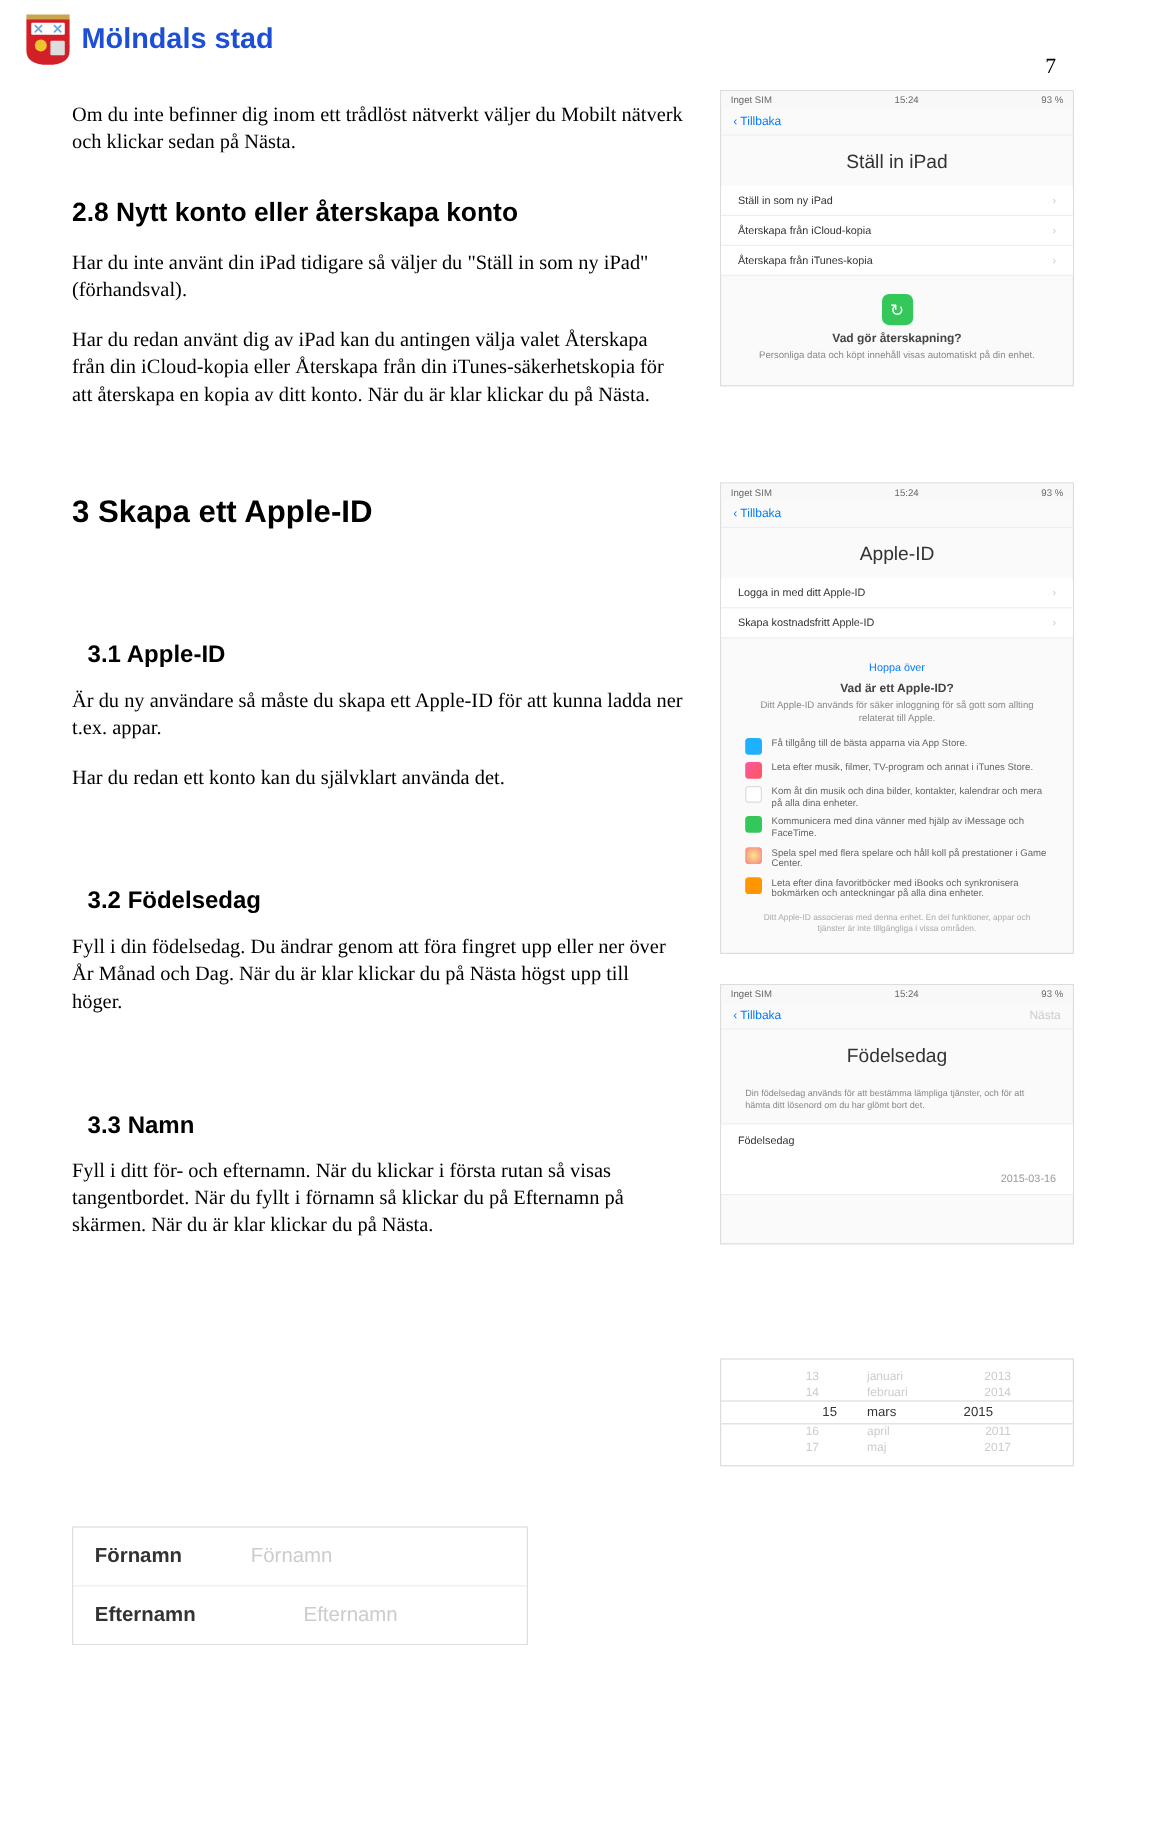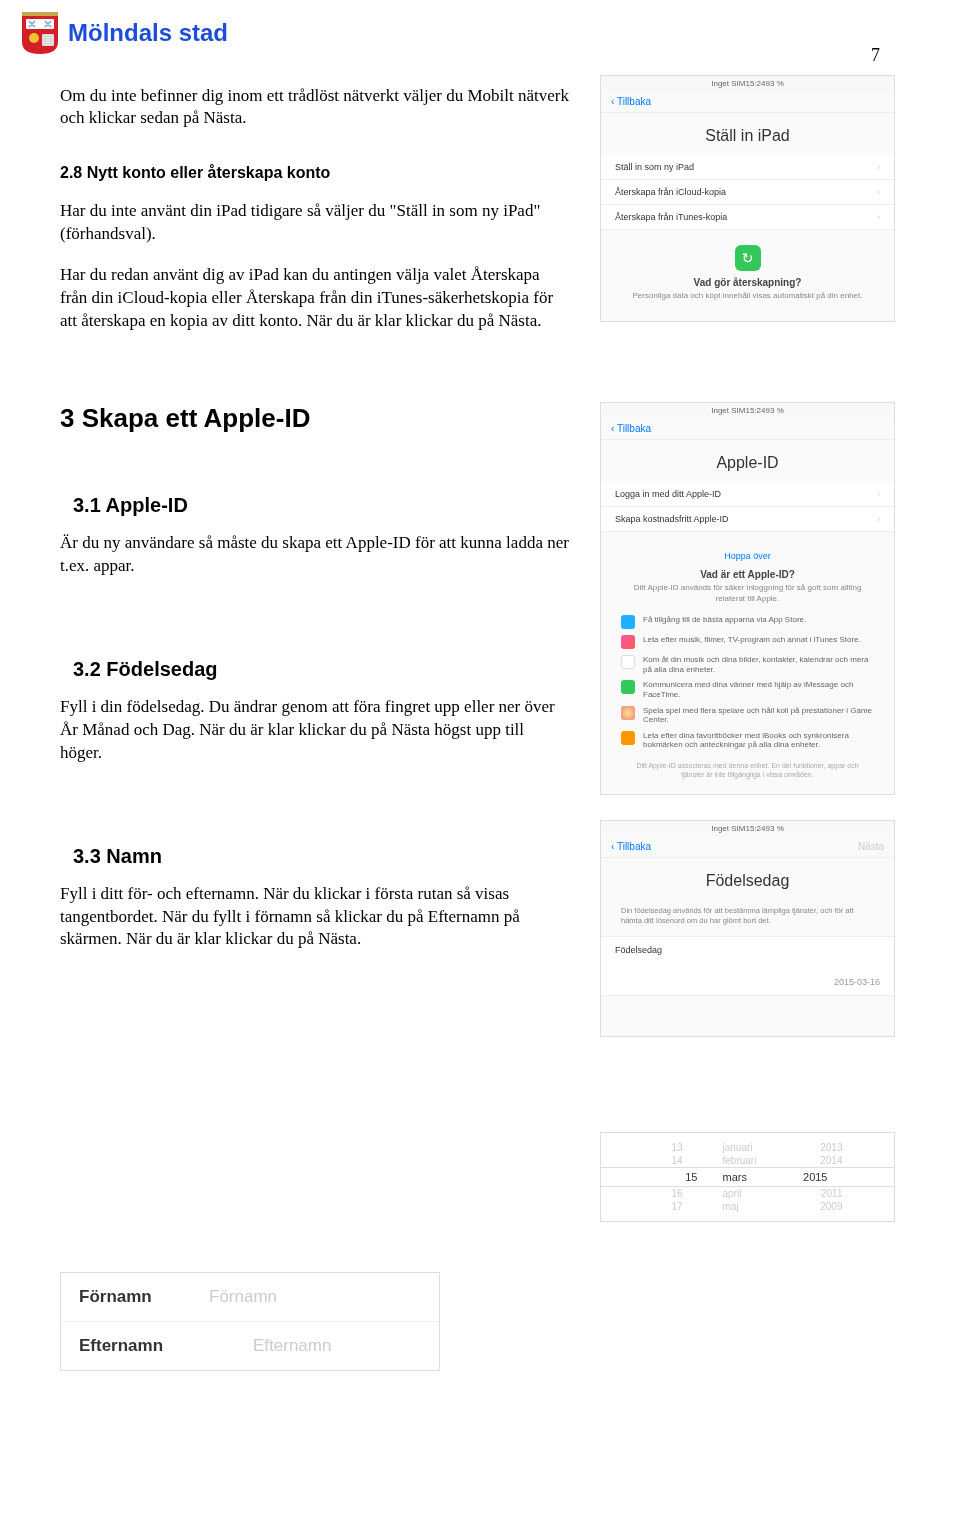--- a/index.html
+++ b/index.html
@@ -49,31 +49,31 @@
       padding-top: 10px;
     }
     .intro-text {
       font-size: 17px;
       line-height: 1.3;
       margin-bottom: 35px;
       margin-top: 20px;
     }
     .section-title {
       font-family: Arial, Helvetica, sans-serif;
-      font-size: 16px;
+      font-size: 22px;
       font-weight: bold;
       margin-bottom: 18px;
       margin-top: 10px;
     }
     .big-section-title {
       font-family: Arial, Helvetica, sans-serif;
       font-size: 26px;
       font-weight: bold;
       margin-top: 70px;
-      margin-bottom: 60px;
+      margin-bottom: 93px;
     }
     .subsection-title {
       font-family: Arial, Helvetica, sans-serif;
       font-size: 20px;
       font-weight: bold;
       margin-bottom: 15px;
       margin-left: 13px;
     }
     .body-text {
       font-size: 17px;
@@ -91,21 +91,21 @@
       width: 295px;
       background: #fafafa;
       border: 1px solid #ddd;
       font-family: -apple-system, Helvetica, Arial, sans-serif;
       font-size: 10px;
       color: #333;
       margin-bottom: 25px;
     }
     .ipad-status {
       display: flex;
-      justify-content: center;
+      justify-content: space-between;
       padding: 3px 8px;
       font-size: 8px;
       color: #666;
       background: #f8f8f8;
     }
     .ipad-nav {
       display: flex;
       justify-content: space-between;
       padding: 5px 10px;
       border-bottom: 1px solid #eee;
@@ -293,20 +293,21 @@
       <h3 class="section-title">2.8  Nytt konto eller återskapa konto</h3>
       <p class="body-text">Har du inte använt din iPad tidigare så väljer du "Ställ in som ny iPad" (förhandsval).</p>
       <p class="body-text">Har du redan använt dig av iPad kan du antingen välja valet Återskapa från din iCloud-kopia eller Återskapa från din iTunes-säkerhetskopia för att återskapa en kopia av ditt konto. När du är klar klickar du på Nästa.</p>
     </div>
 
     <h2 class="big-section-title">3  Skapa ett Apple-ID</h2>
 
     <div class="section-block">
       <h3 class="subsection-title">3.1  Apple-ID</h3>
       <p class="body-text">Är du ny användare så måste du skapa ett Apple-ID för att kunna ladda ner t.ex. appar.</p>
+      <p class="body-text">Har du redan ett konto kan du självklart använda det.</p>
     </div>
 
     <div class="section-block">
       <h3 class="subsection-title">3.2  Födelsedag</h3>
       <p class="body-text">Fyll i din födelsedag. Du ändrar genom att föra fingret upp eller ner över År Månad och Dag. När du är klar klickar du på Nästa högst upp till höger.</p>
     </div>
 
     <div class="section-block-2">
       <h3 class="subsection-title">3.3  Namn</h3>
       <p class="body-text">Fyll i ditt för- och efternamn. När du klickar i första rutan så visas tangentbordet. När du fyllt i förnamn så klickar du på Efternamn på skärmen. När du är klar klickar du på Nästa.</p>
@@ -435,21 +436,21 @@
           <span class="picker-year">2015</span>
         </div>
       <div class="picker-row">
           <span class="picker-day">16</span>
           <span class="picker-month">april</span>
           <span class="picker-year">2011</span>
         </div>
       <div class="picker-row">
           <span class="picker-day">17</span>
           <span class="picker-month">maj</span>
-          <span class="picker-year">2009</span>
+          <span class="picker-year">2017</span>
         </div>
     </div>
   </div>
 </div>
 
 <div class="name-fields">
   <div class="name-row">
     <span class="name-label">Förnamn</span>
     <span class="name-placeholder">Förnamn</span>
   </div>

